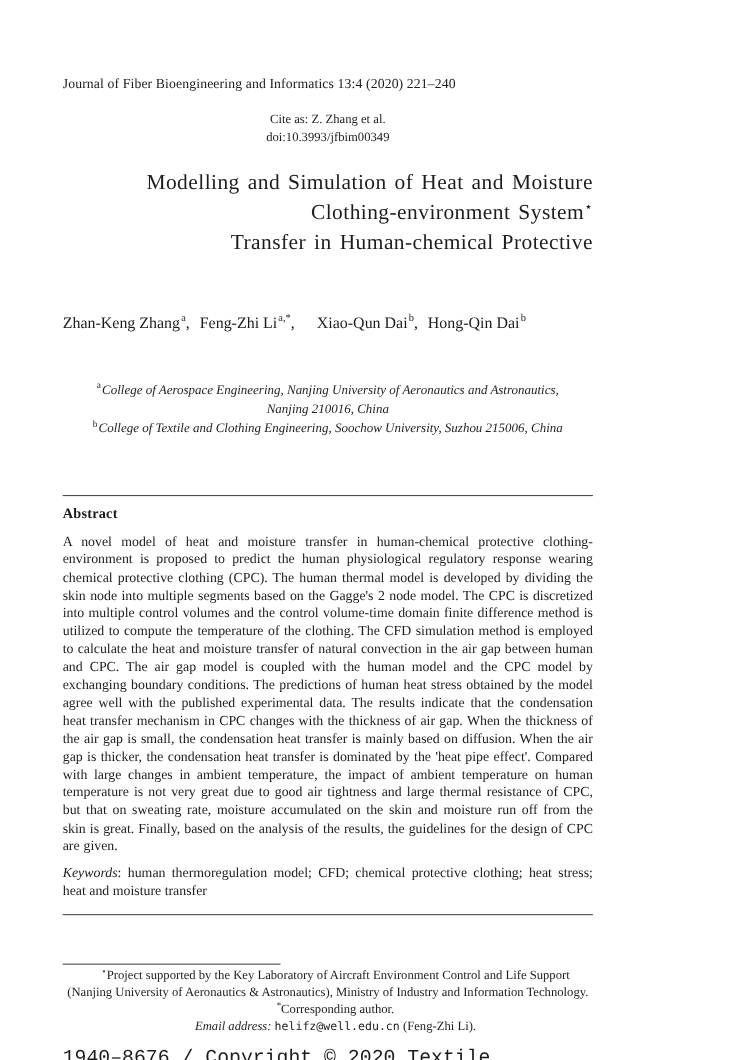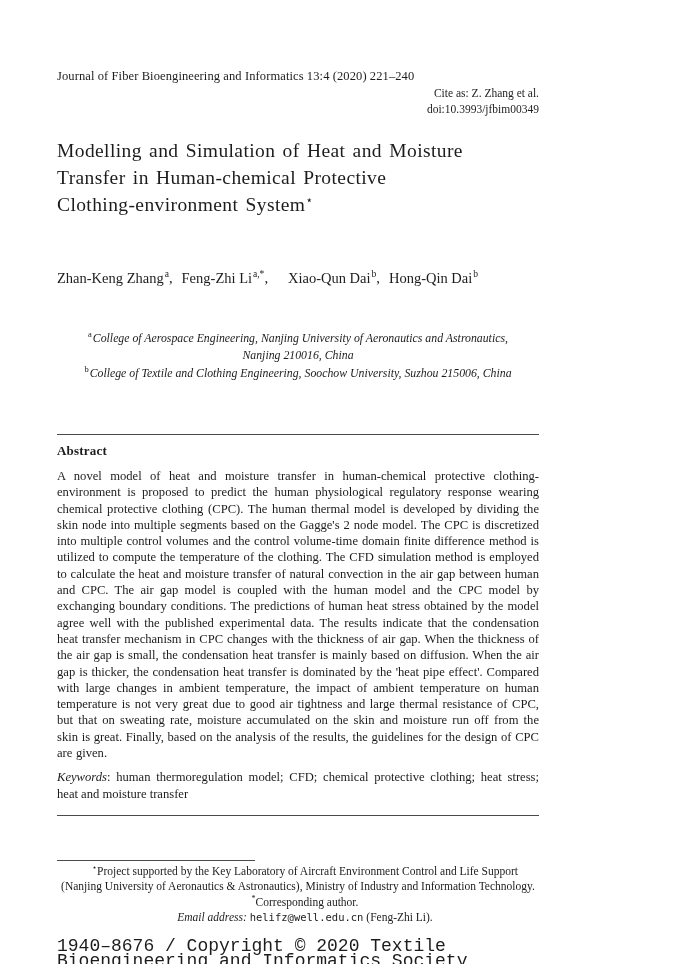--- a/index.html
+++ b/index.html
@@ -21,30 +21,30 @@
     padding: 68px 56px 0 57px;
   }
 
   
   .journal-line {
     font-size: 12.5px;
     line-height: 17px;
     letter-spacing: 0.1px;
   }
   .cite-block {
-    text-align: right;
+    text-align: center;
     font-size: 11.5px;
     line-height: 16px;
-    margin-top: 0;
+    margin-top: 16px;
   }
 
   
   .title {
     margin-top: 20px;
-    text-align: left;
+    text-align: right;
     font-size: 19.5px;
     line-height: 27px;
     letter-spacing: 0.4px;
     word-spacing: 2px;
   }
   .title sup {
     font-size: 12px;
     vertical-align: super;
     line-height: 0;
   }
@@ -159,22 +159,22 @@
 
   <div class="journal-line">Journal of Fiber Bioengineering and Informatics 13:4 (2020)  221–240</div>
 
   <div class="cite-block">
     <div>Cite as: Z. Zhang et al.</div>
     <div>doi:10.3993/jfbim00349</div>
   </div>
 
   <div class="title">
     <div>Modelling and Simulation of Heat and Moisture</div>
+    <div><span>Clothing-environment System</span><sup>⋆</sup></div>
     <div>Transfer in Human-chemical Protective</div>
-    <div><span>Clothing-environment System</span><sup>⋆</sup></div>
   </div>
 
   <div class="authors">
     <span class="author"><span>Zhan-Keng Zhang</span><sup>a</sup><span class="sep">,</span></span><span class="author"><span>Feng-Zhi Li</span><sup>a,*</sup><span class="sep">,</span></span><span class="author"><span>Xiao-Qun Dai</span><sup>b</sup><span class="sep">,</span></span><span class="author"><span>Hong-Qin Dai</span><sup>b</sup></span>
   </div>
 
   <div class="affiliations">
     <div class="affil"><sup>a</sup><span>College of Aerospace Engineering, Nanjing University of Aeronautics and Astronautics,</span><br><span>Nanjing 210016, China</span></div>
     <div class="affil"><sup>b</sup><span>College of Textile and Clothing Engineering, Soochow University, Suzhou 215006, China</span></div>
   </div>

